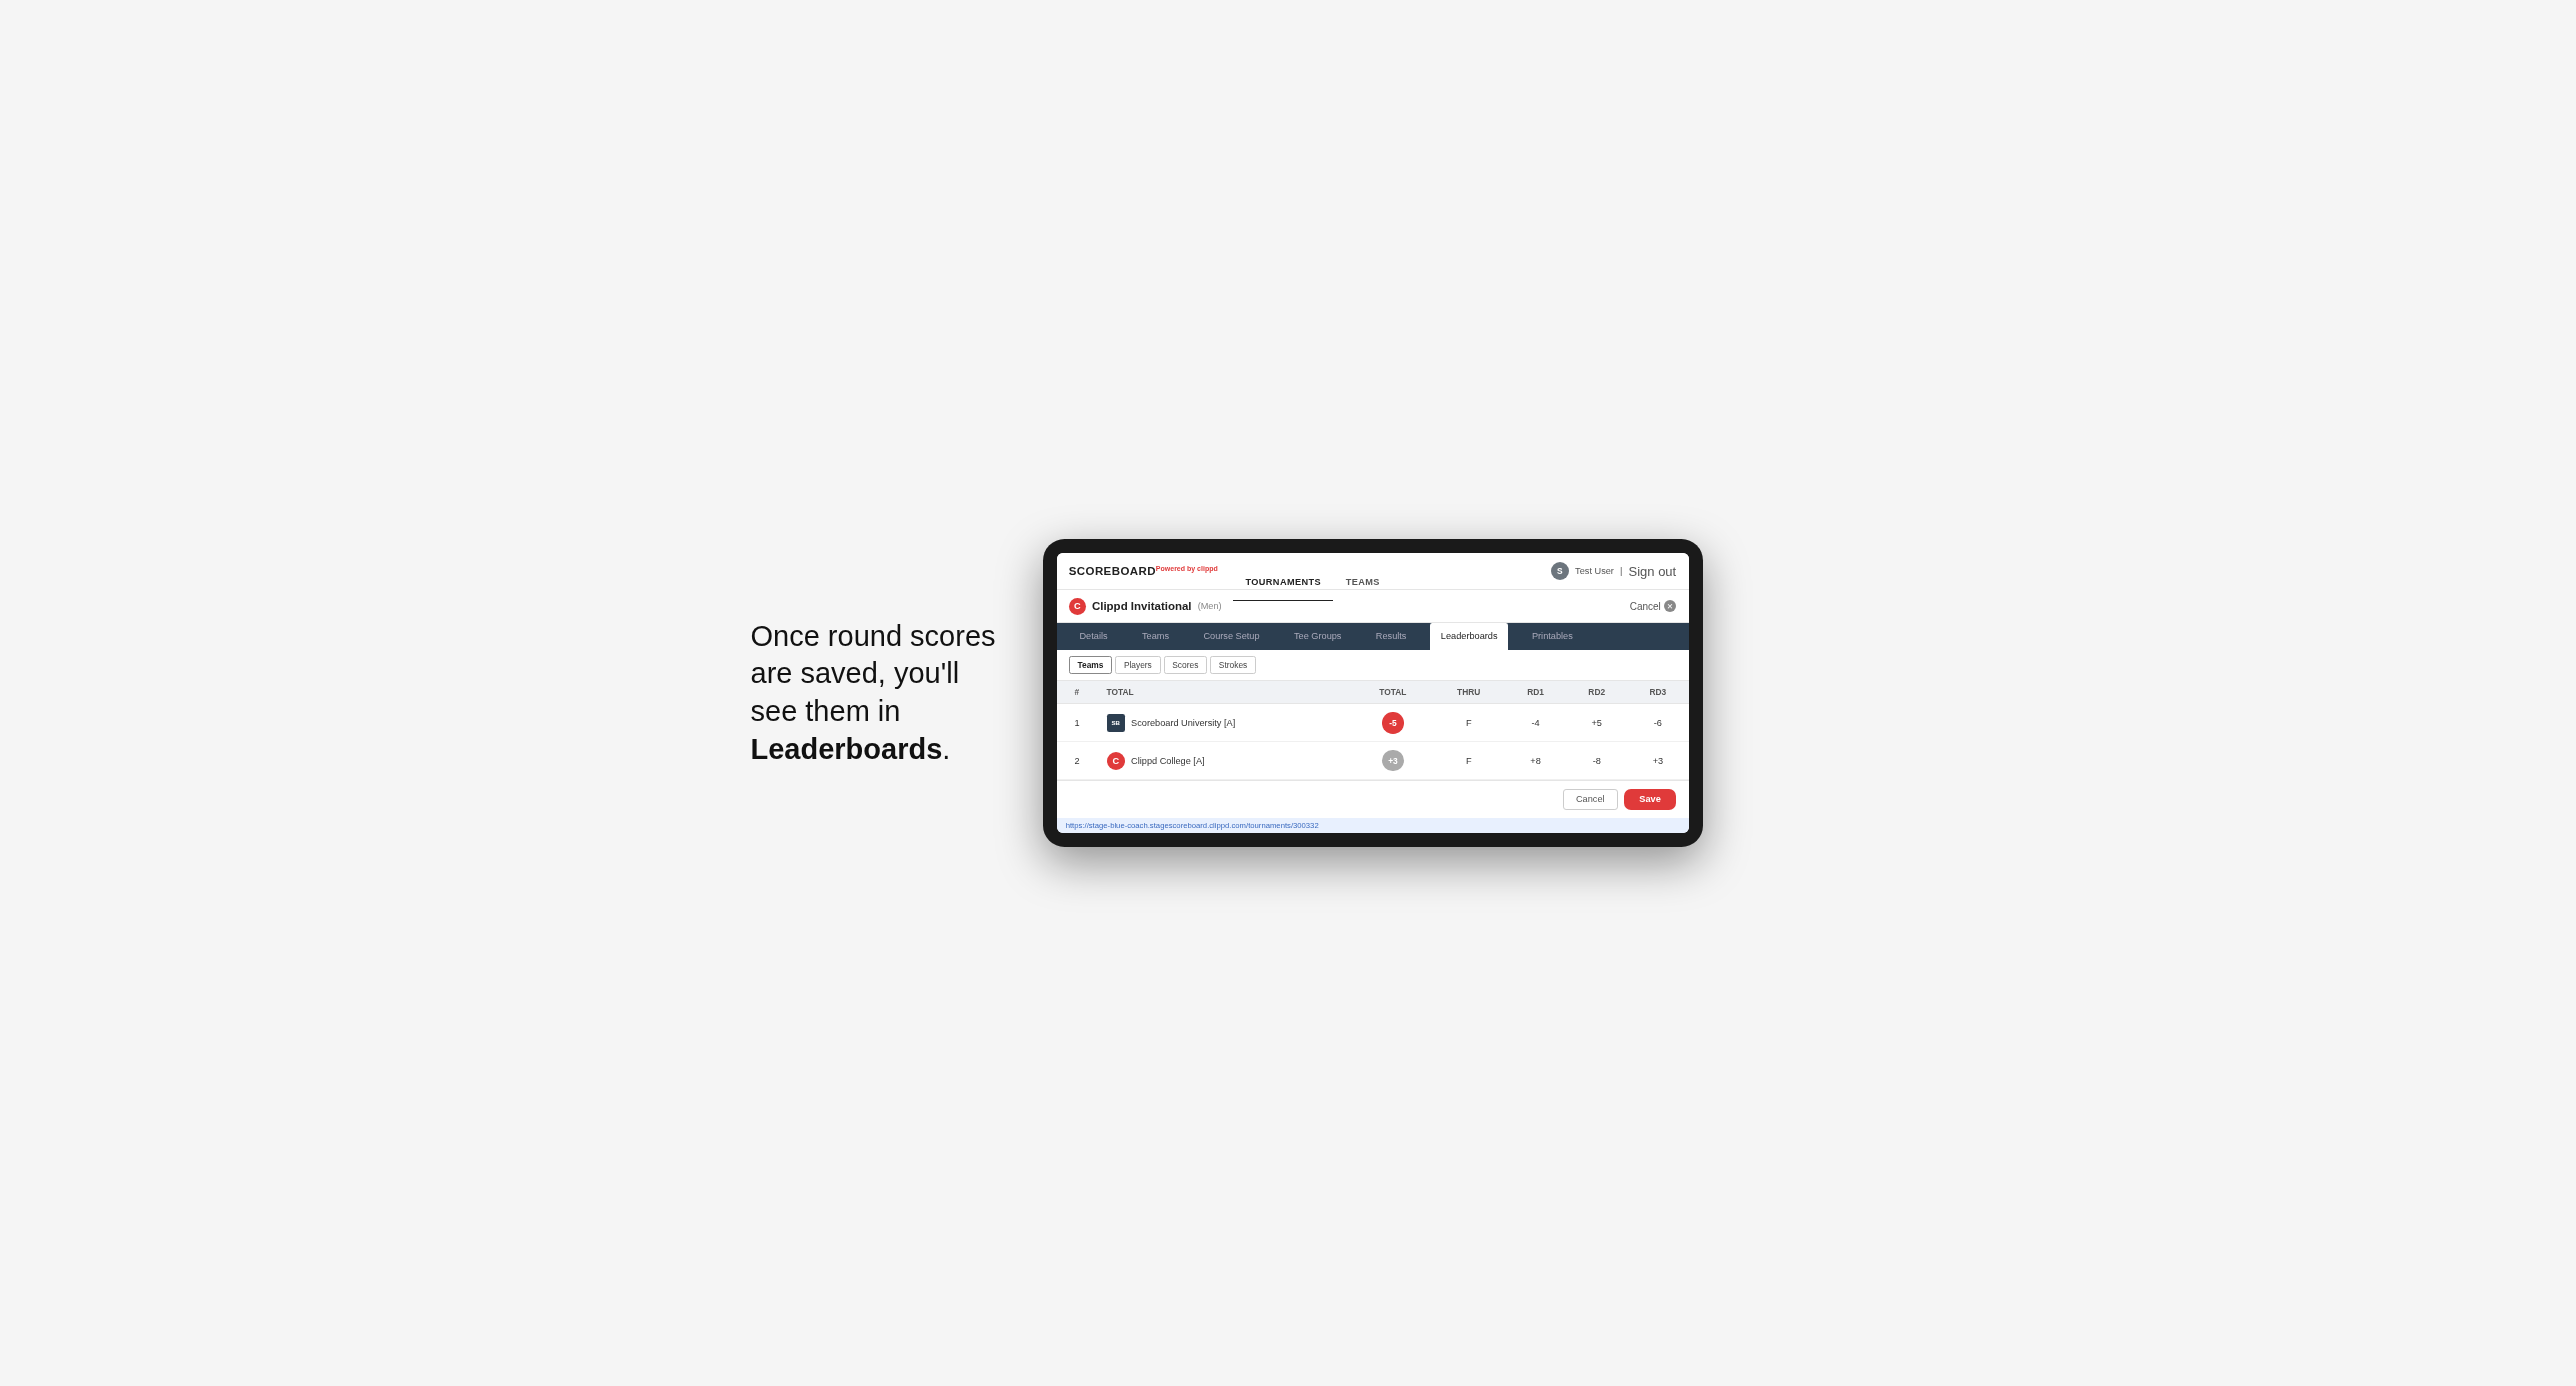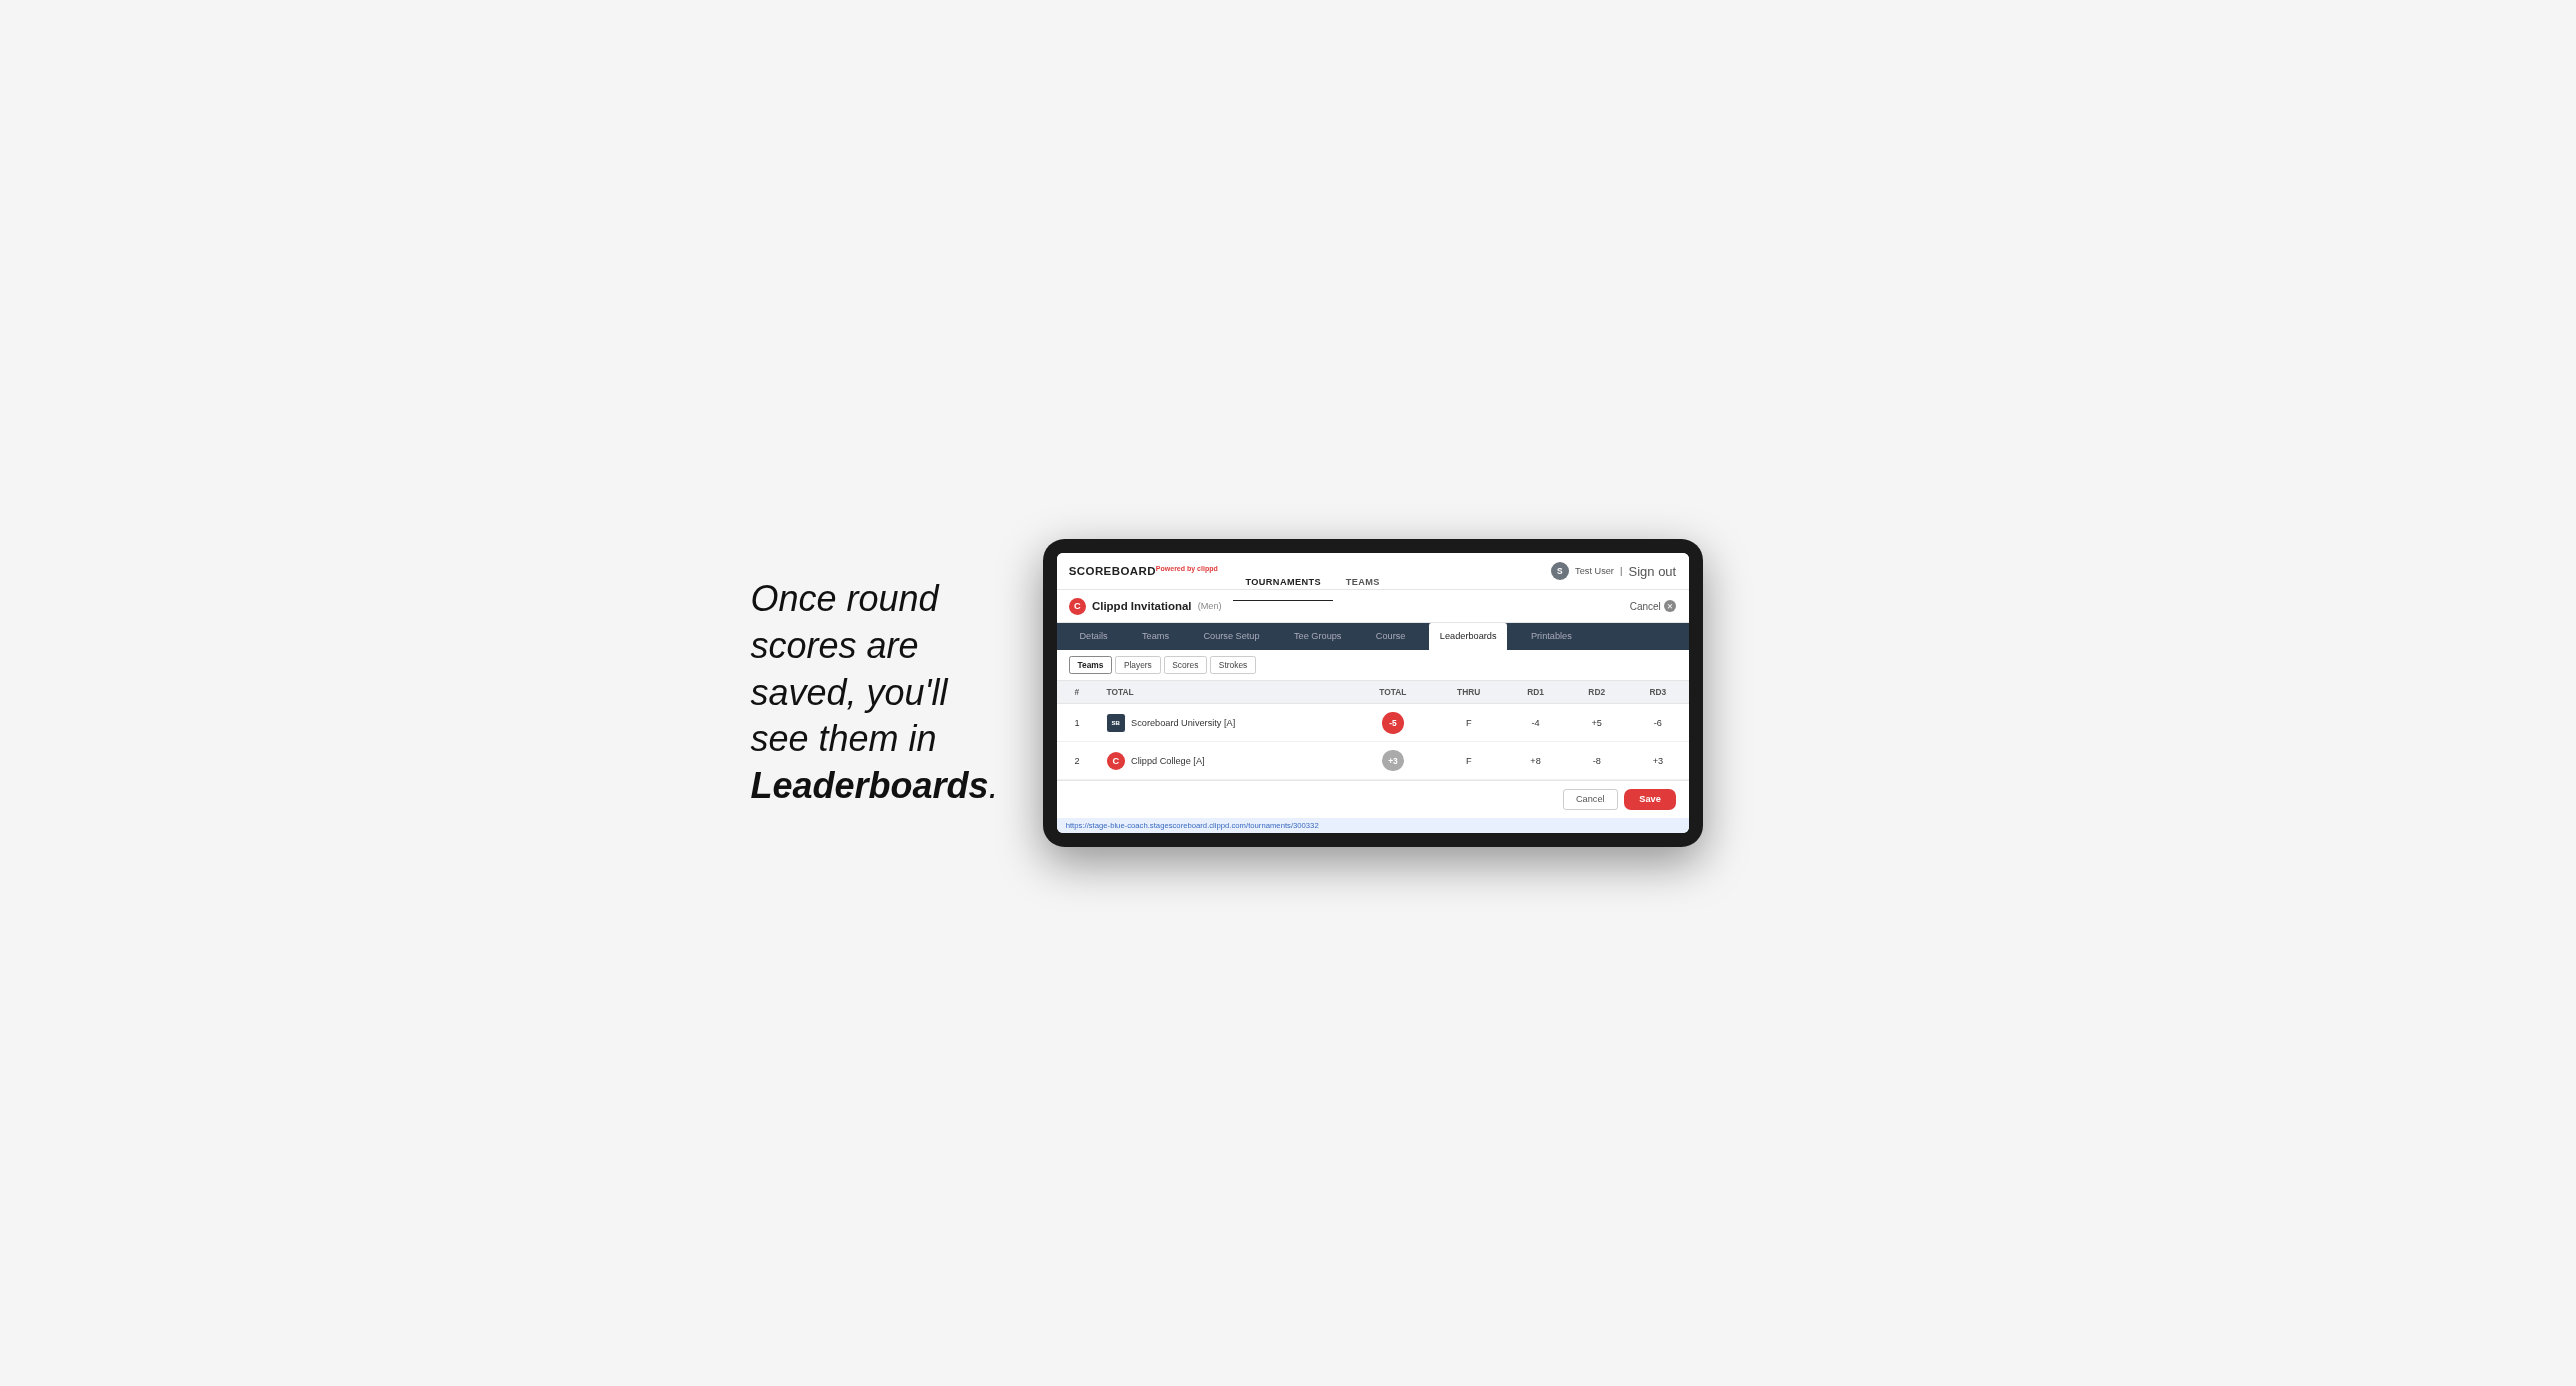--- a/index.html
+++ b/index.html
@@ -17,25 +17,24 @@
       align-items: center;
       gap: 46px;
       max-width: 1075px;
       width: 100%;
     }
     .sidebar-text {
       max-width: 246px;
       flex-shrink: 0;
     }
     .sidebar-text p {
-      font-size: 36px;
+      font-size: 29px;
       line-height: 1.3;
       color: #111;
       font-weight: 400;
-      font-style: italic;
     }
     .sidebar-text strong {
       font-weight: 800;
     }
     .tablet-frame {
       background: #1a1a1a;
       border-radius: 21.5px;
       padding: 14px;
       box-shadow: 0 15.4px 46px rgba(0,0,0,0.4);
       flex: 1;
@@ -386,21 +385,21 @@
           <span>Cancel</span>
           <div class="cancel-x">✕</div>
         </div>
       </div>
 
       <div class="sub-tabs">
         <div class="sub-tab">Details</div>
         <div class="sub-tab">Teams</div>
         <div class="sub-tab">Course Setup</div>
         <div class="sub-tab">Tee Groups</div>
-        <div class="sub-tab">Course</div>
+        <div class="sub-tab">Results</div>
         <div class="sub-tab active">Leaderboards</div>
         <div class="sub-tab">Printables</div>
       </div>
 
       <div class="filter-bar">
         <button class="filter-btn active">Teams</button>
         <button class="filter-btn">Players</button>
         <button class="filter-btn">Scores</button>
         <button class="filter-btn">Strokes</button>
       </div>

